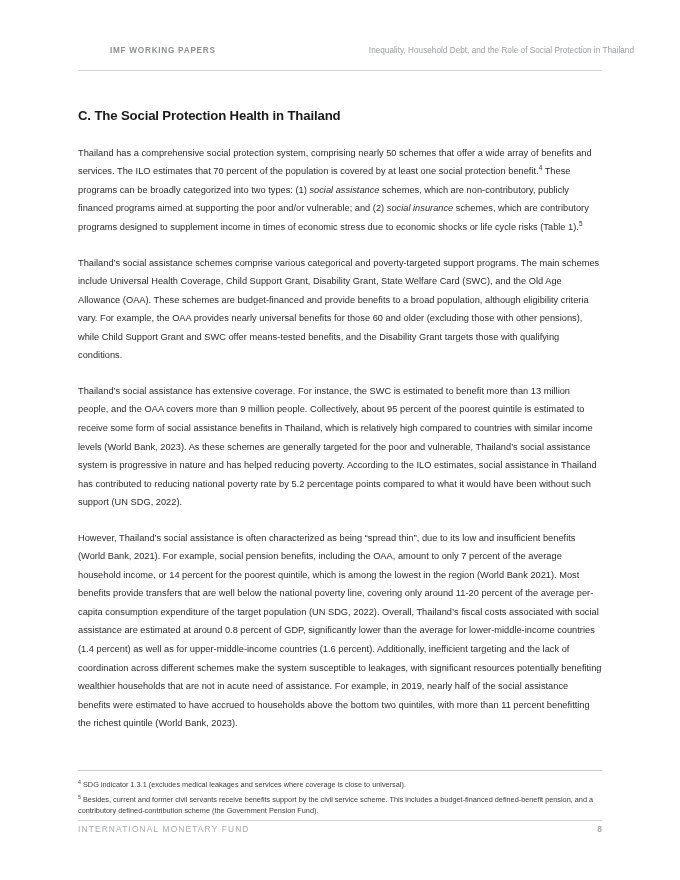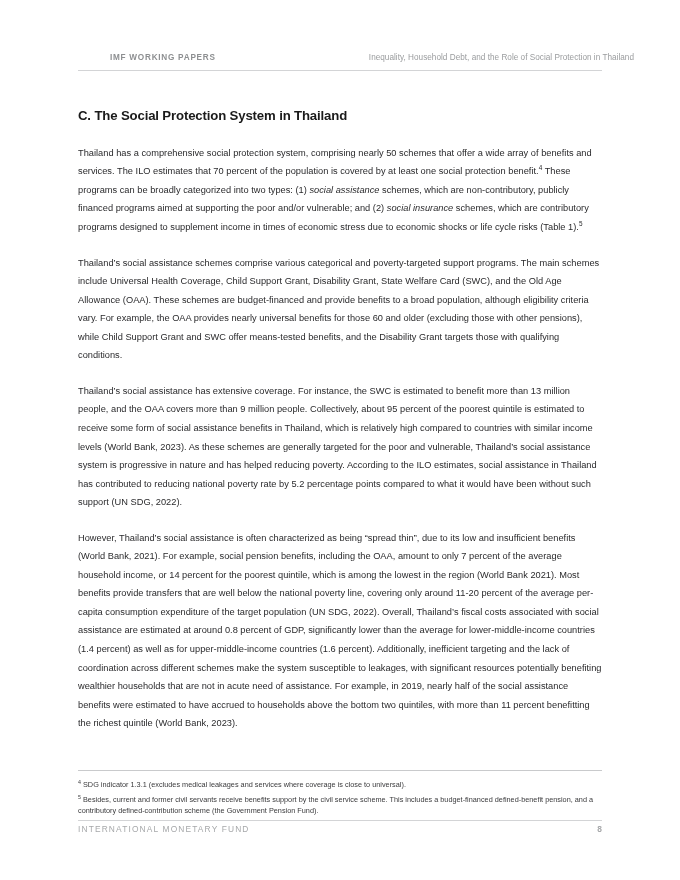--- a/index.html
+++ b/index.html
@@ -19,21 +19,21 @@
     width: 680px;
     height: 880px;
     box-sizing: border-box;
     background: #ffffff;
   }
 
   
   .running-header {
     position: absolute;
     left: 78px;
-    top: 53px;
+    top: 46px;
     width: 524px;
     display: flex;
     align-items: flex-start;
     justify-content: space-between;
     padding-left: 32px;
   }
   .running-header-left {
     font-size: 8.2px;
     font-weight: bold;
     letter-spacing: 0.75px;
@@ -161,21 +161,21 @@
 <div class="page">
 
   <div class="running-header">
     <span class="running-header-left">IMF WORKING PAPERS</span>
     <span class="running-header-right">Inequality, Household Debt, and the Role of Social Protection in Thailand</span>
   </div>
   <div class="header-rule"></div>
 
   <div class="content">
 
-    <h2 class="section-heading">C. The Social Protection System in Thailand</h2>
+    <h2 class="section-heading">C. The Social Protection Health in Thailand</h2>
 
     <p class="body-para"><span>Thailand has a comprehensive social protection system, comprising nearly 50 schemes that offer a wide array of benefits and services. The ILO estimates that 70 percent of the population is covered by at least one social protection benefit.</span><sup class="fn-ref">4</sup><span> These programs can be broadly categorized into two types: (1) </span><span class="it">social assistance</span><span> schemes, which are non-contributory, publicly financed programs aimed at supporting the poor and/or vulnerable; and (2) </span><span class="it">social insurance</span><span> schemes, which are contributory programs designed to supplement income in times of economic stress due to economic shocks or life cycle risks (Table 1).</span><sup class="fn-ref">5</sup></p>
 
 
     <p class="body-para">Thailand’s social assistance schemes comprise various categorical and poverty-targeted support programs. The main schemes include Universal Health Coverage, Child Support Grant, Disability Grant, State Welfare Card (SWC), and the Old Age Allowance (OAA). These schemes are budget-financed and provide benefits to a broad population, although eligibility criteria vary. For example, the OAA provides nearly universal benefits for those 60 and older (excluding those with other pensions), while Child Support Grant and SWC offer means-tested benefits, and the Disability Grant targets those with qualifying conditions.</p>
 
     <p class="body-para">Thailand’s social assistance has extensive coverage. For instance, the SWC is estimated to benefit more than 13 million people, and the OAA covers more than 9 million people. Collectively, about 95 percent of the poorest quintile is estimated to receive some form of social assistance benefits in Thailand, which is relatively high compared to countries with similar income levels (World Bank, 2023). As these schemes are generally targeted for the poor and vulnerable, Thailand’s social assistance system is progressive in nature and has helped reducing poverty. According to the ILO estimates, social assistance in Thailand has contributed to reducing national poverty rate by 5.2 percentage points compared to what it would have been without such support (UN SDG, 2022).</p>
 
     <p class="body-para tight">However, Thailand’s social assistance is often characterized as being “spread thin”, due to its low and insufficient benefits (World Bank, 2021). For example, social pension benefits, including the OAA, amount to only 7 percent of the average household income, or 14 percent for the poorest quintile, which is among the lowest in the region (World Bank 2021). Most benefits provide transfers that are well below the national poverty line, covering only around 11-20 percent of the average per-capita consumption expenditure of the target population (UN SDG, 2022). Overall, Thailand’s fiscal costs associated with social assistance are estimated at around 0.8 percent of GDP, significantly lower than the average for lower-middle-income countries (1.4 percent) as well as for upper-middle-income countries (1.6 percent). Additionally, inefficient targeting and the lack of coordination across different schemes make the system susceptible to leakages, with significant resources potentially benefiting wealthier households that are not in acute need of assistance. For example, in 2019, nearly half of the social assistance benefits were estimated to have accrued to households above the bottom two quintiles, with more than 11 percent benefitting the richest quintile (World Bank, 2023).</p>
   </div>

